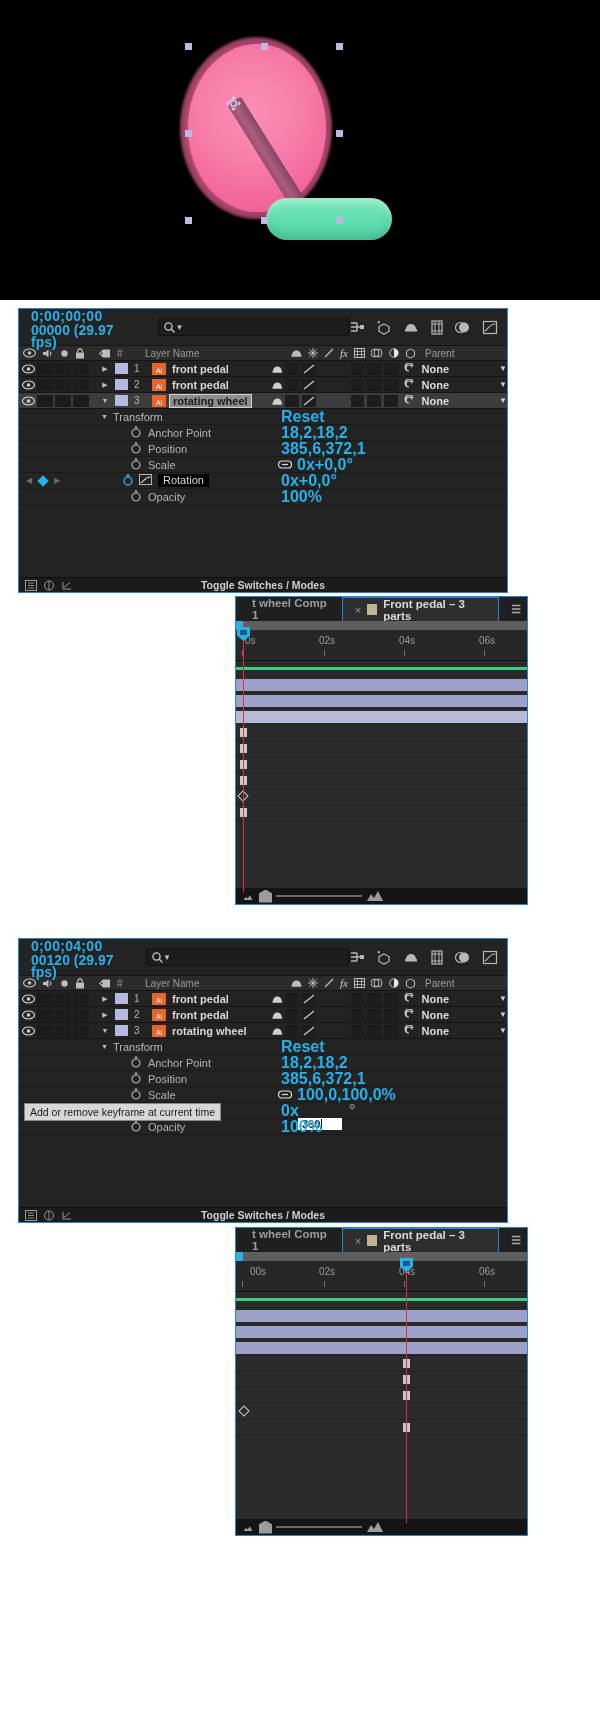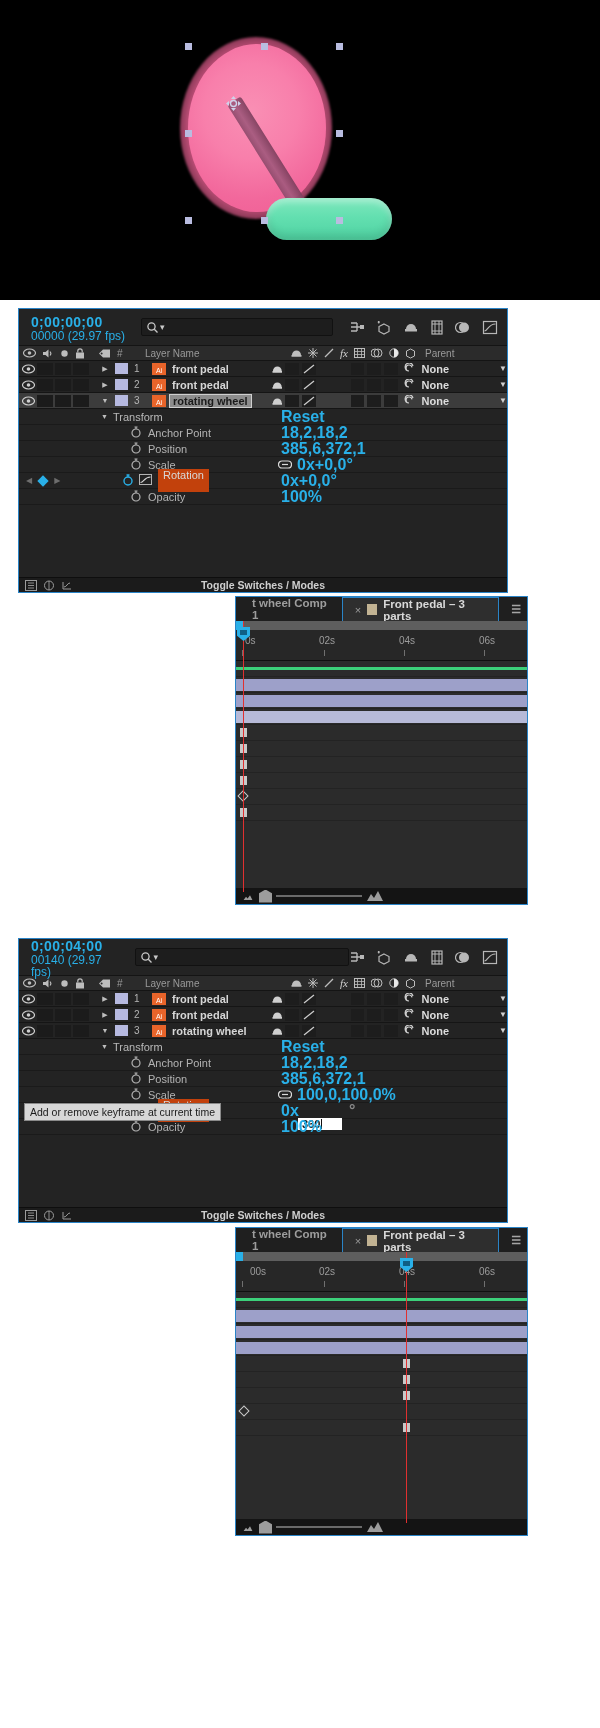--- a/index.html
+++ b/index.html
@@ -57,21 +57,21 @@
   .tl-header {
     display: flex; align-items: center; height: 36px;
     background: #232323; padding-left: 8px;
   }
   .timecode-box { padding: 1px 4px 0 4px; }
   .timecode {
     color: #29b0e8; font-size: 14px; font-weight: bold; letter-spacing: .3px;
     line-height: 18px; font-family: "Liberation Sans", sans-serif;
   }
   .fps {
-    color: #29b0e8; font-size: 12px; line-height: 12px; margin-top: -1px;
+    color: #29b0e8; font-size: 14px; line-height: 12px; margin-top: -1px; font-weight: bold;
   }
   .search-box {
     margin-left: 12px; width: 192px; height: 18px;
     background: #1d1d1d; border: 1px solid #111; border-radius: 2px;
     display: flex; align-items: center; padding-left: 4px;
   }
   .search-box.wide { width: 230px; }
   .hdr-icons { margin-left: auto; display: flex; align-items: center; gap: 11px; padding-right: 9px; }
   .hdr-icons svg { display: block; }
 
@@ -114,21 +114,21 @@
     display: flex; align-items: center; height: 16px;
     border-bottom: 1px solid #1a1a1a; font-size: 11px;
   }
   .kf-nav { width: 58px; display: flex; align-items: center; gap: 7px; padding-left: 7px; }
   .kf-arrow { color: #6d6d6d; font-size: 8px; }
   .kf-diamond { width: 8px; height: 8px; background: #29b0e8; transform: rotate(45deg); }
   .kf-diamond.hollow { background: transparent; border: 1.5px solid #9a9a9a; width: 6px; height: 6px; }
   .prop-indent { width: 52px; }
   .prop-label { color: #b3b3b3; font-size: 11px; }
   .prop-label.group { color: #b9b9b9; }
-  .prop-label.boxed { background: #c2410c; color: #d8d8d8; padding: 0 5px 11px 5px; }
+  .prop-label.boxed { background: #000000; color: #d8d8d8; padding: 0 5px 1px 5px; }
   .prop-val { color: #29b0e8; font-size: 16px; font-weight: bold; }
   .disc { color: #bdbdbd; font-size: 7px; margin-right: 5px; }
 
   .val-input {
     background: #ffffff; color: #111; font-weight: bold;
     padding: 0 2px 0 4px; font-size: 11px; min-width: 44px; display: inline-block;
   }
   .caret { display: inline-block; width: 1px; height: 10px; background: #111; vertical-align: -1px; margin-left: 1px; }
 
   .tooltip {
@@ -636,21 +636,21 @@
           </svg>
       </div>
     </div>
   </div>
 
   <div class="panel outlined" style="left:18px; top:938px; width:490px; height:285px;">
 
     <div class="tl-header">
       <div class="timecode-box">
         <div class="timecode">0;00;04;00</div>
-        <div class="fps">00140 (29.97 fps)</div>
+        <div class="fps">00120 (29.97 fps)</div>
       </div>
       <div class="search-box wide">
         <svg width="13" height="13" viewBox="0 0 13 13">
           <circle cx="5.5" cy="5.5" r="3.6" fill="none" stroke="#c9c9c9" stroke-width="1.3"></circle>
           <line x1="8.3" y1="8.3" x2="11.5" y2="11.5" stroke="#c9c9c9" stroke-width="1.3"></line>
         </svg>
         <span style="color:#c9c9c9;font-size:9px;margin-left:1px;">▾</span>
       </div>
       <div class="hdr-icons">
         <svg width="16" height="14" viewBox="0 0 16 14">

